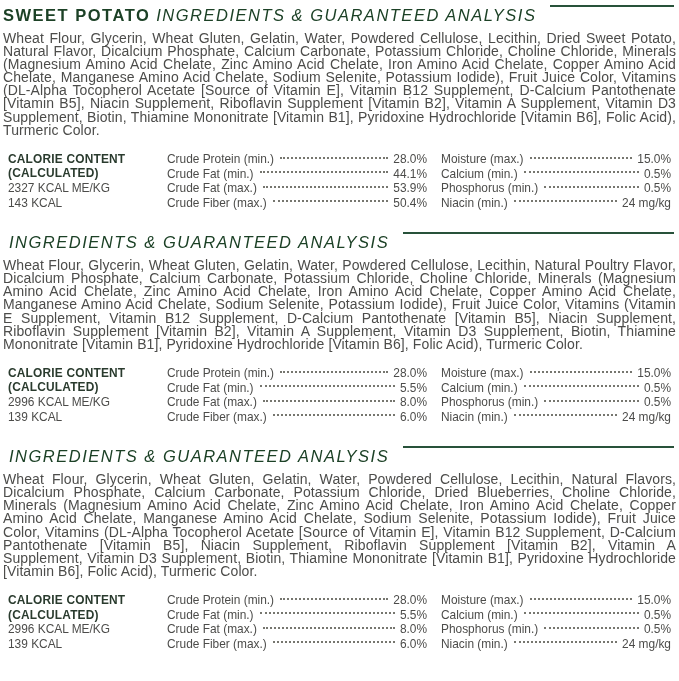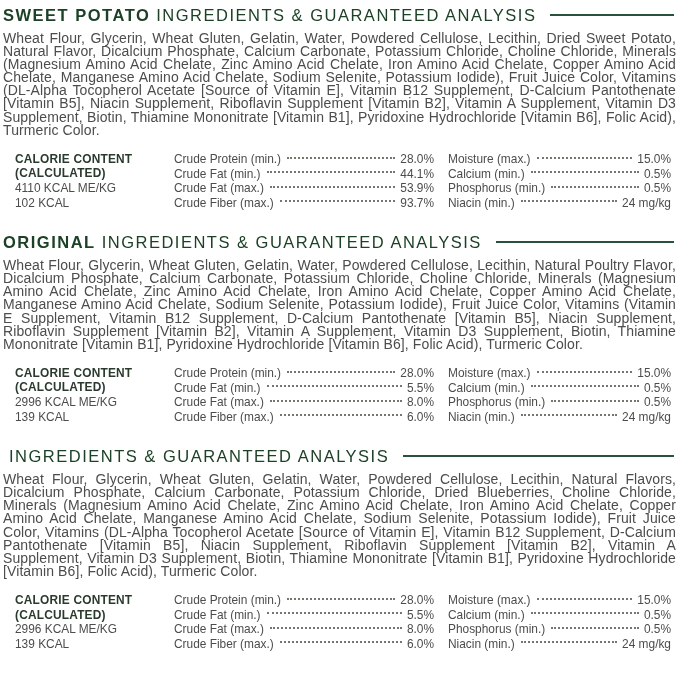--- a/index.html
+++ b/index.html
@@ -10,31 +10,30 @@
     padding: 5px 3px 0 3px;
     overflow: hidden;
     font-family: "Liberation Sans", sans-serif;
     color: #4c4c4a;
   }
 
   .sec { margin: 0; }
 
   .heading {
     display: flex;
-    align-items: center;
     margin: 0 0 7px 0;
     font-size: 16.5px;
     line-height: 20px;
     font-weight: 400;
     letter-spacing: 1.5px;
     color: #1c4126;
     white-space: nowrap;
   }
   .heading .flavor { font-weight: 700; }
-  .heading .rest   { margin-left: 6px; }
+  .heading .rest   { margin-left: 6px; font-style: italic; }
   .heading .rule {
     flex: 1;
     height: 2px;
     background: #28523a;
     margin-left: 14px;
     margin-right: 2px;
     min-width: 20px;
   }
 
   .ingredients {
@@ -43,21 +42,21 @@
     line-height: 13.1px;
     letter-spacing: 0.1px;
     text-align: justify;
     color: #4c4c4a;
   }
 
   .analysis {
     display: grid;
     grid-template-columns: 145px 260px 1fr;
     column-gap: 14px;
-    margin: 0 0 22px 12px;
+    margin: 0 0 22px 5px;
     font-size: 11.9px;
   }
   .cal > div { line-height: 14.6px; white-space: nowrap; }
   .cal-bold { font-weight: 700; color: #2a3b2e; letter-spacing: 0.2px; }
   .cal-reg  { color: #4c4c4a; }
 
   .arow {
     display: flex;
     align-items: center;
     height: 14.6px;
@@ -79,43 +78,43 @@
   <h2 class="heading">
     <span class="flavor">SWEET POTATO</span>
     <span class="rest">INGREDIENTS &amp; GUARANTEED ANALYSIS</span>
     <span class="rule"></span>
   </h2>
   <p class="ingredients">Wheat Flour, Glycerin, Wheat Gluten, Gelatin, Water, Powdered Cellulose, Lecithin, Dried Sweet Potato, Natural Flavor, Dicalcium Phosphate, Calcium Carbonate, Potassium Chloride, Choline Chloride, Minerals (Magnesium Amino Acid Chelate, Zinc Amino Acid Chelate, Iron Amino Acid Chelate, Copper Amino Acid Chelate, Manganese Amino Acid Chelate, Sodium Selenite, Potassium Iodide), Fruit Juice Color, Vitamins (DL-Alpha Tocopherol Acetate [Source of Vitamin E], Vitamin B12 Supplement, D-Calcium Pantothenate [Vitamin B5], Niacin Supplement, Riboflavin Supplement [Vitamin B2], Vitamin A Supplement, Vitamin D3 Supplement, Biotin, Thiamine Mononitrate [Vitamin B1], Pyridoxine Hydrochloride [Vitamin B6], Folic Acid), Turmeric Color.</p>
   <div class="analysis">
     <div class="cal">
       <div class="cal-bold">CALORIE CONTENT</div>
       <div class="cal-bold">(CALCULATED)</div>
-      <div class="cal-reg">4110 KCAL ME/KG</div>
-      <div class="cal-reg">102 KCAL</div>
+      <div class="cal-reg">2327 KCAL ME/KG</div>
+      <div class="cal-reg">143 KCAL</div>
     </div>
     <div class="col">
       <div class="arow">
         <span class="alabel">Crude Protein (min.)</span>
         <span class="dots"></span>
         <span class="aval">28.0%</span>
       </div>
       <div class="arow">
         <span class="alabel">Crude Fat (min.)</span>
         <span class="dots"></span>
         <span class="aval">44.1%</span>
       </div>
       <div class="arow">
         <span class="alabel">Crude Fat (max.)</span>
         <span class="dots"></span>
         <span class="aval">53.9%</span>
       </div>
       <div class="arow">
         <span class="alabel">Crude Fiber (max.)</span>
         <span class="dots"></span>
-        <span class="aval">93.7%</span>
+        <span class="aval">50.4%</span>
       </div>
     </div>
     <div class="col col-r">
       <div class="arow">
         <span class="alabel">Moisture (max.)</span>
         <span class="dots"></span>
         <span class="aval">15.0%</span>
       </div>
       <div class="arow">
         <span class="alabel">Calcium (min.)</span>
@@ -131,21 +130,20 @@
         <span class="alabel">Niacin (min.)</span>
         <span class="dots"></span>
         <span class="aval">24 mg/kg</span>
       </div>
     </div>
   </div>
 </section>
 
 <section class="sec">
   <h2 class="heading">
-    <span class="flavor">ORIGINAL</span>
     <span class="rest">INGREDIENTS &amp; GUARANTEED ANALYSIS</span>
     <span class="rule"></span>
   </h2>
   <p class="ingredients">Wheat Flour, Glycerin, Wheat Gluten, Gelatin, Water, Powdered Cellulose, Lecithin, Natural Poultry Flavor, Dicalcium Phosphate, Calcium Carbonate, Potassium Chloride, Choline Chloride, Minerals (Magnesium Amino Acid Chelate, Zinc Amino Acid Chelate, Iron Amino Acid Chelate, Copper Amino Acid Chelate, Manganese Amino Acid Chelate, Sodium Selenite, Potassium Iodide), Fruit Juice Color, Vitamins (Vitamin E Supplement, Vitamin B12 Supplement, D-Calcium Pantothenate [Vitamin B5], Niacin Supplement, Riboflavin Supplement [Vitamin B2], Vitamin A Supplement, Vitamin D3 Supplement, Biotin, Thiamine Mononitrate [Vitamin B1], Pyridoxine Hydrochloride [Vitamin B6], Folic Acid), Turmeric Color.</p>
   <div class="analysis">
     <div class="cal">
       <div class="cal-bold">CALORIE CONTENT</div>
       <div class="cal-bold">(CALCULATED)</div>
       <div class="cal-reg">2996 KCAL ME/KG</div>
       <div class="cal-reg">139 KCAL</div>

